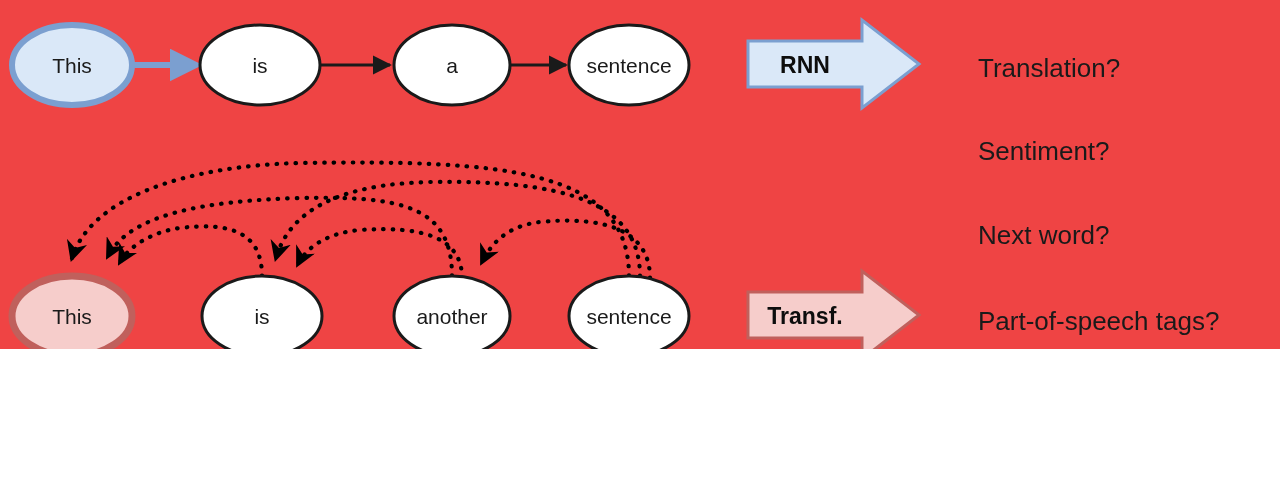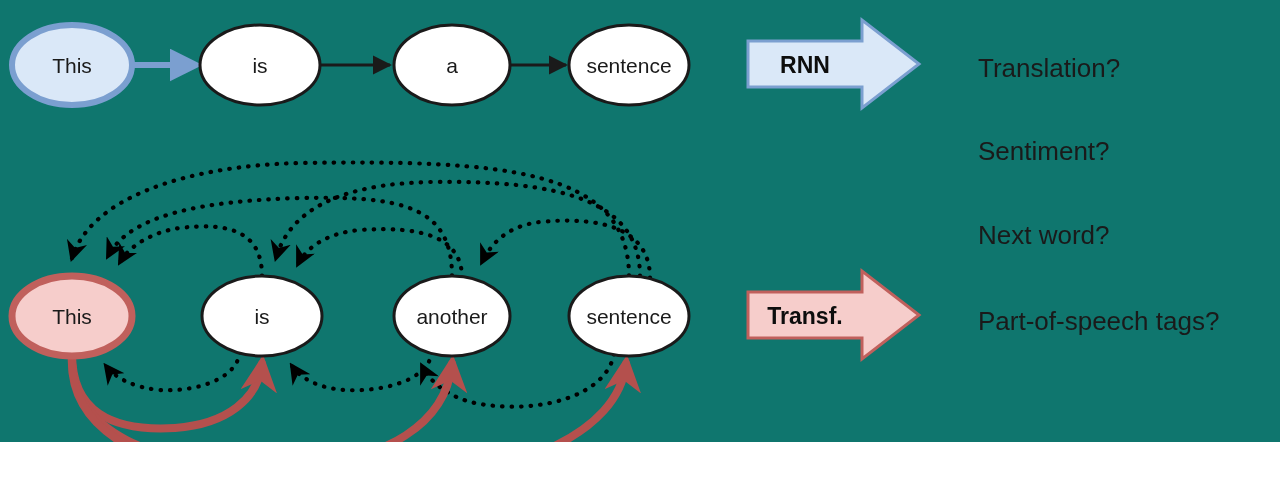--- a/index.html
+++ b/index.html
@@ -3,22 +3,22 @@
 <meta charset="utf-8">
 <style>
   html, body {
     margin: 0;
     padding: 0;
     background: #ffffff;
   }
   #canvas {
     position: relative;
     width: 1280px;
-    height: 442px;
-    background: #0f766e;
+    height: 349px;
+    background: #ef4444;
     font-family: "Liberation Sans", sans-serif;
     overflow: hidden;
   }
   #diagram-svg {
     position: absolute;
     top: 0;
     left: 0;
     width: 1280px;
     height: 491px;
   }

